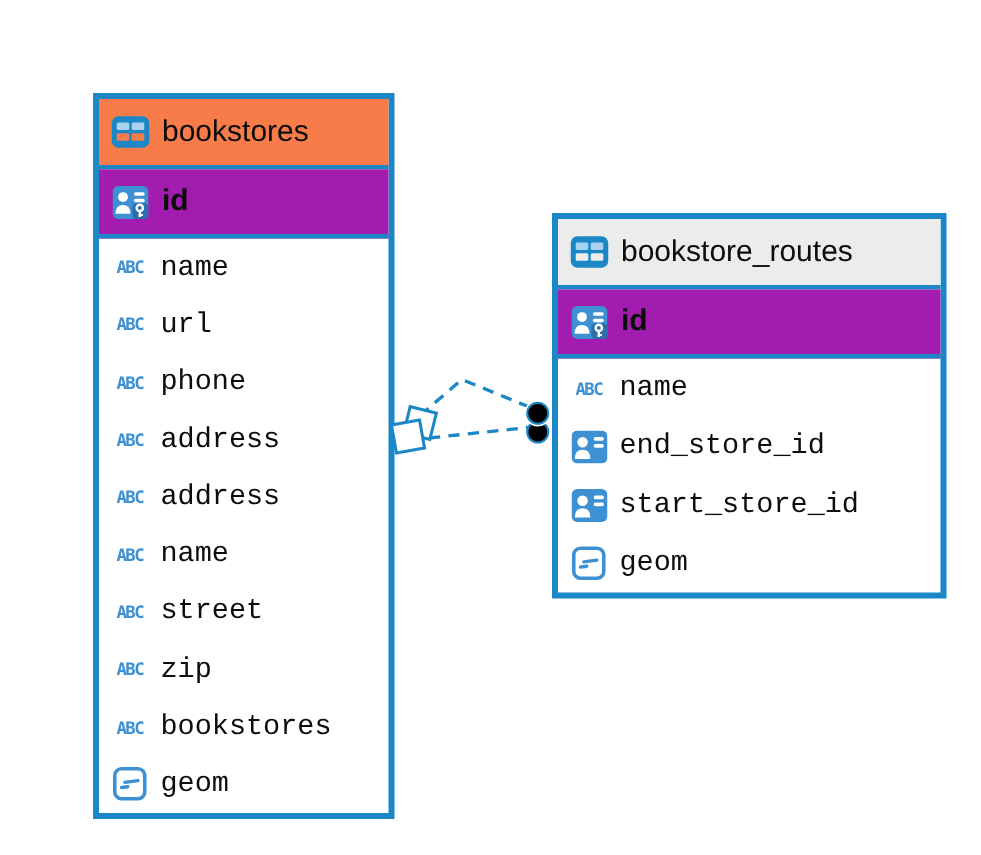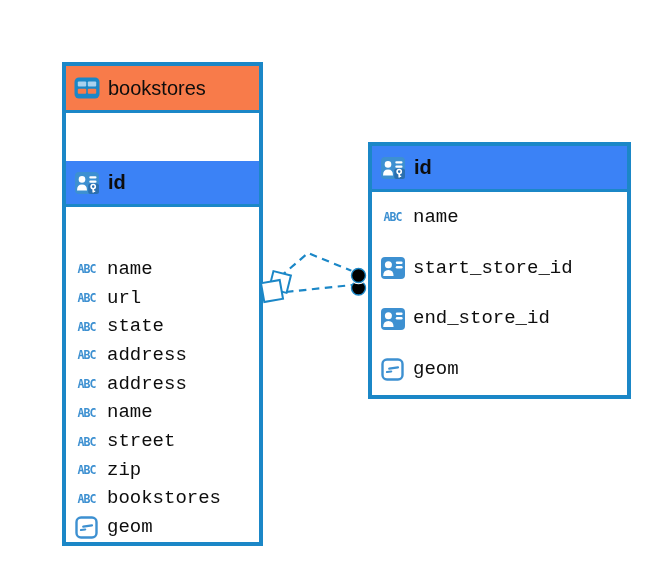--- a/index.html
+++ b/index.html
@@ -17,42 +17,42 @@
 
   .db-table{
     position:absolute;
     box-sizing:border-box;
     border:4px solid var(--accent);
     background:#fff;
     display:flex;
     flex-direction:column;
     z-index:2;
   }
-  .t-bookstores{left:62px;top:62px;width:201px;height:484px;gap:48px;}
+  .t-bookstores{left:62px;top:62px;width:201px;height:484px;}
   .t-routes{left:368px;top:142px;width:263px;height:257px;}
 
   .tbl-header{
     flex:0 0 44px;
     display:flex;align-items:center;gap:8px;
     padding-left:7px;
     border-bottom:3px solid var(--accent);
     font-size:20px;
     white-space:nowrap;
     overflow:hidden;
   }
   .hdr-orange{background:var(--orange);}
   .hdr-gray{background:var(--gray);}
 
   .pk-row{
     flex:0 0 43px;
     display:flex;align-items:center;gap:8px;
     padding-left:7px;
     border-bottom:3px solid var(--accent);
     font-size:20px;font-weight:700;
-    background:#3b82f6;
+    background:#a21caf;
   }
   .rows{flex:1;display:flex;flex-direction:column;}
   .row{
     flex:1;
     display:flex;align-items:center;gap:7px;
     padding-left:7px;
     font-size:19px;
     white-space:nowrap;
   }
   .ic{flex:0 0 27px;display:flex;align-items:center;justify-content:center;}
@@ -114,21 +114,21 @@
         <div class="row">
           <span class="ic">
             <span class="abc">ABC</span>
           </span>
           <span class="lbl">url</span>
         </div>
         <div class="row">
           <span class="ic">
             <span class="abc">ABC</span>
           </span>
-          <span class="lbl">state</span>
+          <span class="lbl">phone</span>
         </div>
         <div class="row">
           <span class="ic">
             <span class="abc">ABC</span>
           </span>
           <span class="lbl">address</span>
         </div>
         <div class="row">
           <span class="ic">
             <span class="abc">ABC</span>
@@ -166,20 +166,32 @@
     <line x1="8.2" y1="10.6" x2="17" y2="9.4" stroke="#3d90d1" stroke-width="2.2" stroke-linecap="round"></line>
     <line x1="6" y1="14" x2="10.2" y2="13.5" stroke="#3d90d1" stroke-width="2.2" stroke-linecap="round"></line>
             </svg>
           </span>
           <span class="lbl">geom</span>
         </div>
       </div>
   </div>
 
   <div class="db-table t-routes">
+    <div class="tbl-header hdr-gray">
+      <span class="ic">
+          <svg class="icon" width="26" height="22" viewBox="0 0 26 22">
+    <rect x="0.5" y="0.5" width="25" height="21" rx="4.5" fill="#1b87c7"></rect>
+    <rect x="3.8" y="4.6" width="8.4" height="5" rx="1" fill="#a9d2ee"></rect>
+    <rect x="13.8" y="4.6" width="8.4" height="5" rx="1" fill="#a9d2ee"></rect>
+    <rect x="3.8" y="11.8" width="8.4" height="5" rx="1" fill="#ececec"></rect>
+    <rect x="13.8" y="11.8" width="8.4" height="5" rx="1" fill="#ececec"></rect>
+          </svg>
+        </span>
+      <span>bookstore_routes</span>
+    </div>
     <div class="pk-row">
       <span class="ic">
           <svg class="icon" width="24" height="22" viewBox="0 0 24 22">
     <rect x="0" y="0" width="24" height="22" rx="4" fill="#3d90d1"></rect>
     <circle cx="7" cy="7.4" r="3.3" fill="#fff"></circle>
     <path d="M 2 18.5 Q 2 12.6 7 12.6 Q 12 12.6 12 18.5 Z" fill="#fff"></path>
     <rect x="14.3" y="4.2" width="7.2" height="2.3" rx="1.1" fill="#fff"></rect>
     <rect x="14.3" y="8.5" width="7.2" height="2.3" rx="1.1" fill="#fff"></rect>
     <rect x="13.2" y="11.6" width="10.8" height="10.4" rx="2.5" fill="#2b6faf"></rect>
     <circle cx="18.2" cy="14.6" r="2.1" fill="none" stroke="#fff" stroke-width="1.6"></circle>
@@ -199,33 +211,33 @@
         <div class="row">
           <span class="ic">
             <svg class="icon" width="24" height="22" viewBox="0 0 24 22">
     <rect x="0" y="0" width="24" height="22" rx="4" fill="#3d90d1"></rect>
     <circle cx="7.4" cy="7.8" r="3.5" fill="#fff"></circle>
     <path d="M 2.2 19 Q 2.2 12.9 7.4 12.9 Q 12.6 12.9 12.6 19 Z" fill="#fff"></path>
     <rect x="14.8" y="4.4" width="6.8" height="2.5" rx="1.2" fill="#fff"></rect>
     <rect x="14.8" y="9" width="6.8" height="2.5" rx="1.2" fill="#fff"></rect>
             </svg>
           </span>
-          <span class="lbl">start_store_id</span>
+          <span class="lbl">end_store_id</span>
         </div>
         <div class="row">
           <span class="ic">
             <svg class="icon" width="24" height="22" viewBox="0 0 24 22">
     <rect x="0" y="0" width="24" height="22" rx="4" fill="#3d90d1"></rect>
     <circle cx="7.4" cy="7.8" r="3.5" fill="#fff"></circle>
     <path d="M 2.2 19 Q 2.2 12.9 7.4 12.9 Q 12.6 12.9 12.6 19 Z" fill="#fff"></path>
     <rect x="14.8" y="4.4" width="6.8" height="2.5" rx="1.2" fill="#fff"></rect>
     <rect x="14.8" y="9" width="6.8" height="2.5" rx="1.2" fill="#fff"></rect>
             </svg>
           </span>
-          <span class="lbl">end_store_id</span>
+          <span class="lbl">start_store_id</span>
         </div>
         <div class="row">
           <span class="ic">
             <svg class="icon" width="23" height="23" viewBox="0 0 23 23">
     <rect x="1.5" y="1.5" width="20" height="20" rx="4.5" fill="#fff" stroke="#3d90d1" stroke-width="2.4"></rect>
     <line x1="8.2" y1="10.6" x2="17" y2="9.4" stroke="#3d90d1" stroke-width="2.2" stroke-linecap="round"></line>
     <line x1="6" y1="14" x2="10.2" y2="13.5" stroke="#3d90d1" stroke-width="2.2" stroke-linecap="round"></line>
             </svg>
           </span>
           <span class="lbl">geom</span>

